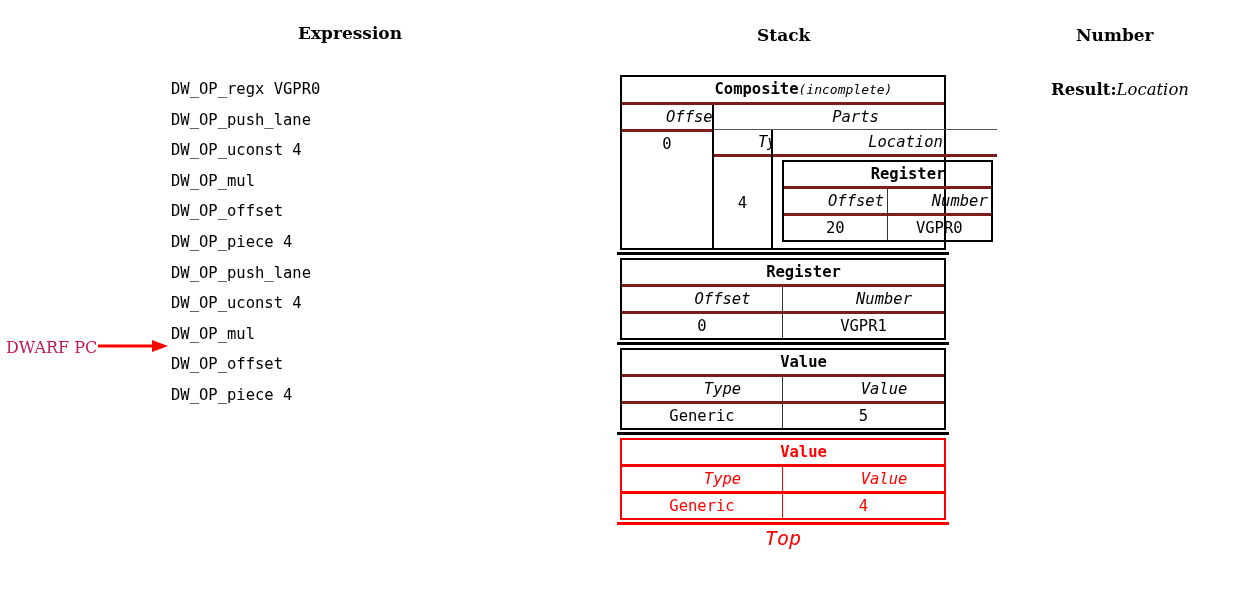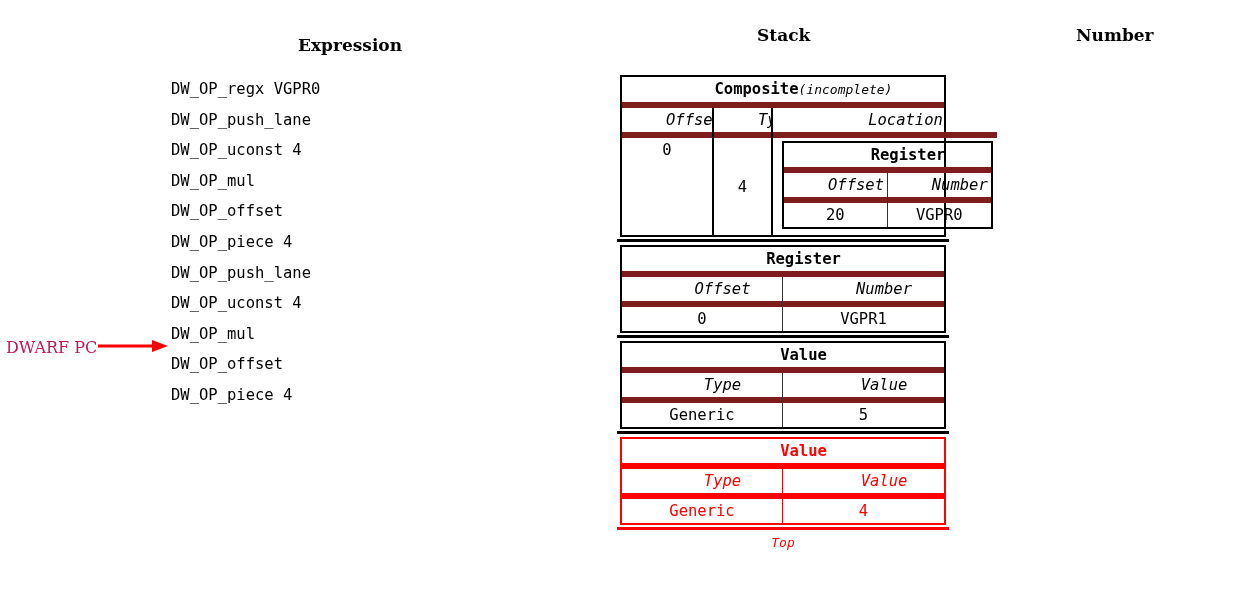--- a/index.html
+++ b/index.html
@@ -17,21 +17,21 @@
 
   
   .col-head {
     position: absolute;
     font-family: "DejaVu Serif", serif;
     font-weight: bold;
     font-size: 17px;
     color: #000;
     white-space: nowrap;
   }
-  #head-expression { left: 298px; top: 35px; }
+  #head-expression { left: 298px; top: 23px; }
   #head-stack      { left: 757px; top: 25px; }
   #head-context    { left: 1076px; top: 25px; }
 
   
   #expression-list {
     position: absolute;
     left: 171px;
     top: 74px;
     font-family: "DejaVu Sans Mono", monospace;
     font-size: 15.5px;
@@ -101,21 +101,21 @@
     white-space: nowrap;
     overflow: hidden;
   }
   .cell.title {
     font-weight: bold;
     font-size: 15.5px;
   }
   .cell.hdr {
     font-style: italic;
   }
-  .sep-b  { border-bottom: 6px solid #7f1d1d; padding-left: 44px; }
+  .sep-b  { border-bottom: 3px solid #7f1d1d; padding-left: 44px; }
   .sep-r  { border-right: 1px solid #333; }
   .red .cell, .red .cell.title { color: #ff0000; }
   .red .sep-b { border-bottom-color: #ff0000; }
   .red .sep-r { border-right-color: #ff0000; }
 
   .incomplete {
     font-style: italic;
     font-weight: normal;
     font-size: 13px;
   }
@@ -142,21 +142,21 @@
   #composite-box .loc-col { flex: 1 1 auto; display: flex; flex-direction: column; }
   #composite-box .size-val,
   #composite-box .loc-val { flex: 1 1 auto; display: flex; align-items: center; justify-content: center; }
   #composite-box .nested-wrap { padding: 3px 4px 6px 9px; }
   .nested-box { border: 2px solid #000; box-sizing: border-box; }
 
   
   #top-caption {
     text-align: center;
     font-style: italic;
-    font-size: 13px;
+    font-size: 20px;
     color: #ff0000;
     margin-top: 1px;
     line-height: 20px;
   }
 
   
   #context-block {
     position: absolute;
     left: 1008px;
     top: 78px;
@@ -205,20 +205,21 @@
 
   <div class="stack-entry">
     <div class="box" id="composite-box">
       <div class="cell title sep-b"><span>Composite</span><span class="incomplete">(incomplete)</span></div>
       <div class="comp-body">
         <div class="offset-col">
           <div class="cell hdr sep-b">Offset</div>
           <div class="cell">0</div>
         </div>
         <div class="parts-col">
+          <div class="cell hdr parts-label">Parts</div>
           <div class="parts-row">
             <div class="size-col">
               <div class="cell hdr sep-b">Type</div>
               <div class="cell size-val">4</div>
             </div>
             <div class="loc-col">
               <div class="cell hdr sep-b">Location</div>
               <div class="loc-val">
                 <div class="nested-wrap" style="width:100%;">
                   <div class="nested-box">
@@ -284,13 +285,14 @@
         <div class="cell" style="flex:1 1 50%;">4</div>
       </div>
     </div>
     <div class="stack-rule red"></div>
     <div id="top-caption">Top</div>
   </div>
 
 </div>
 
 <div id="context-block">
+  <div><span class="ctx-label">Result:</span><span class="ctx-value">Location</span></div>
 </div>
 
 </body></html>

